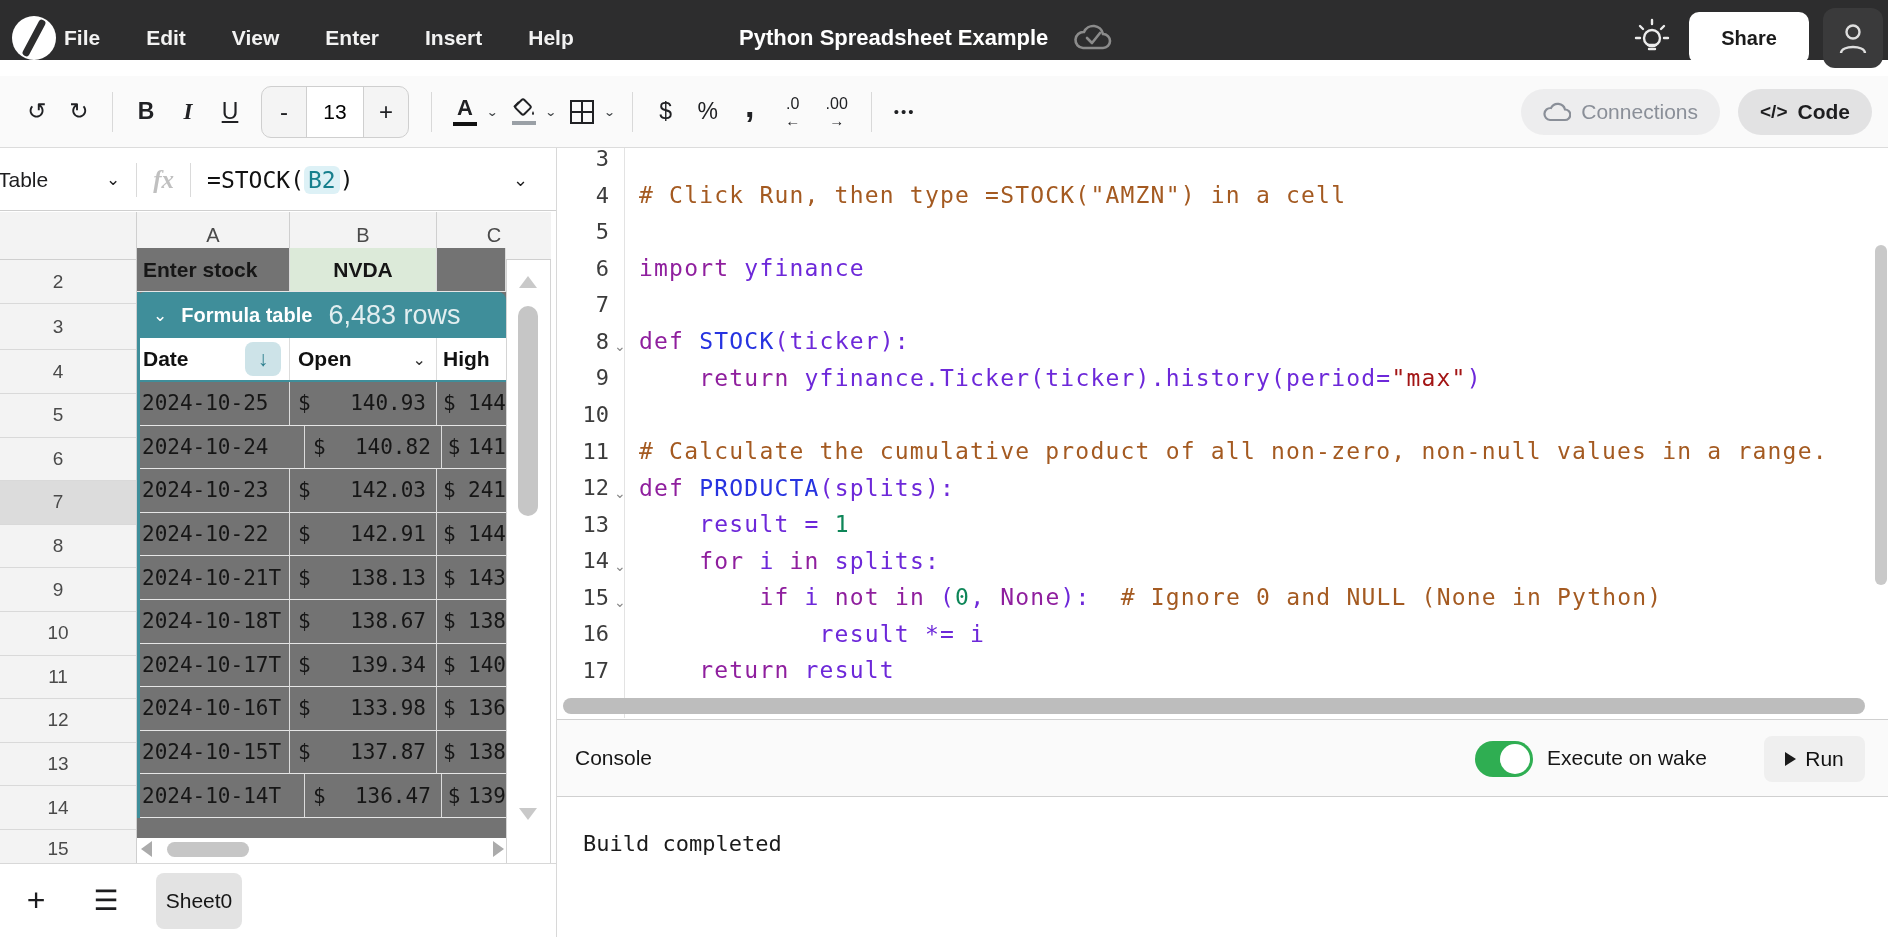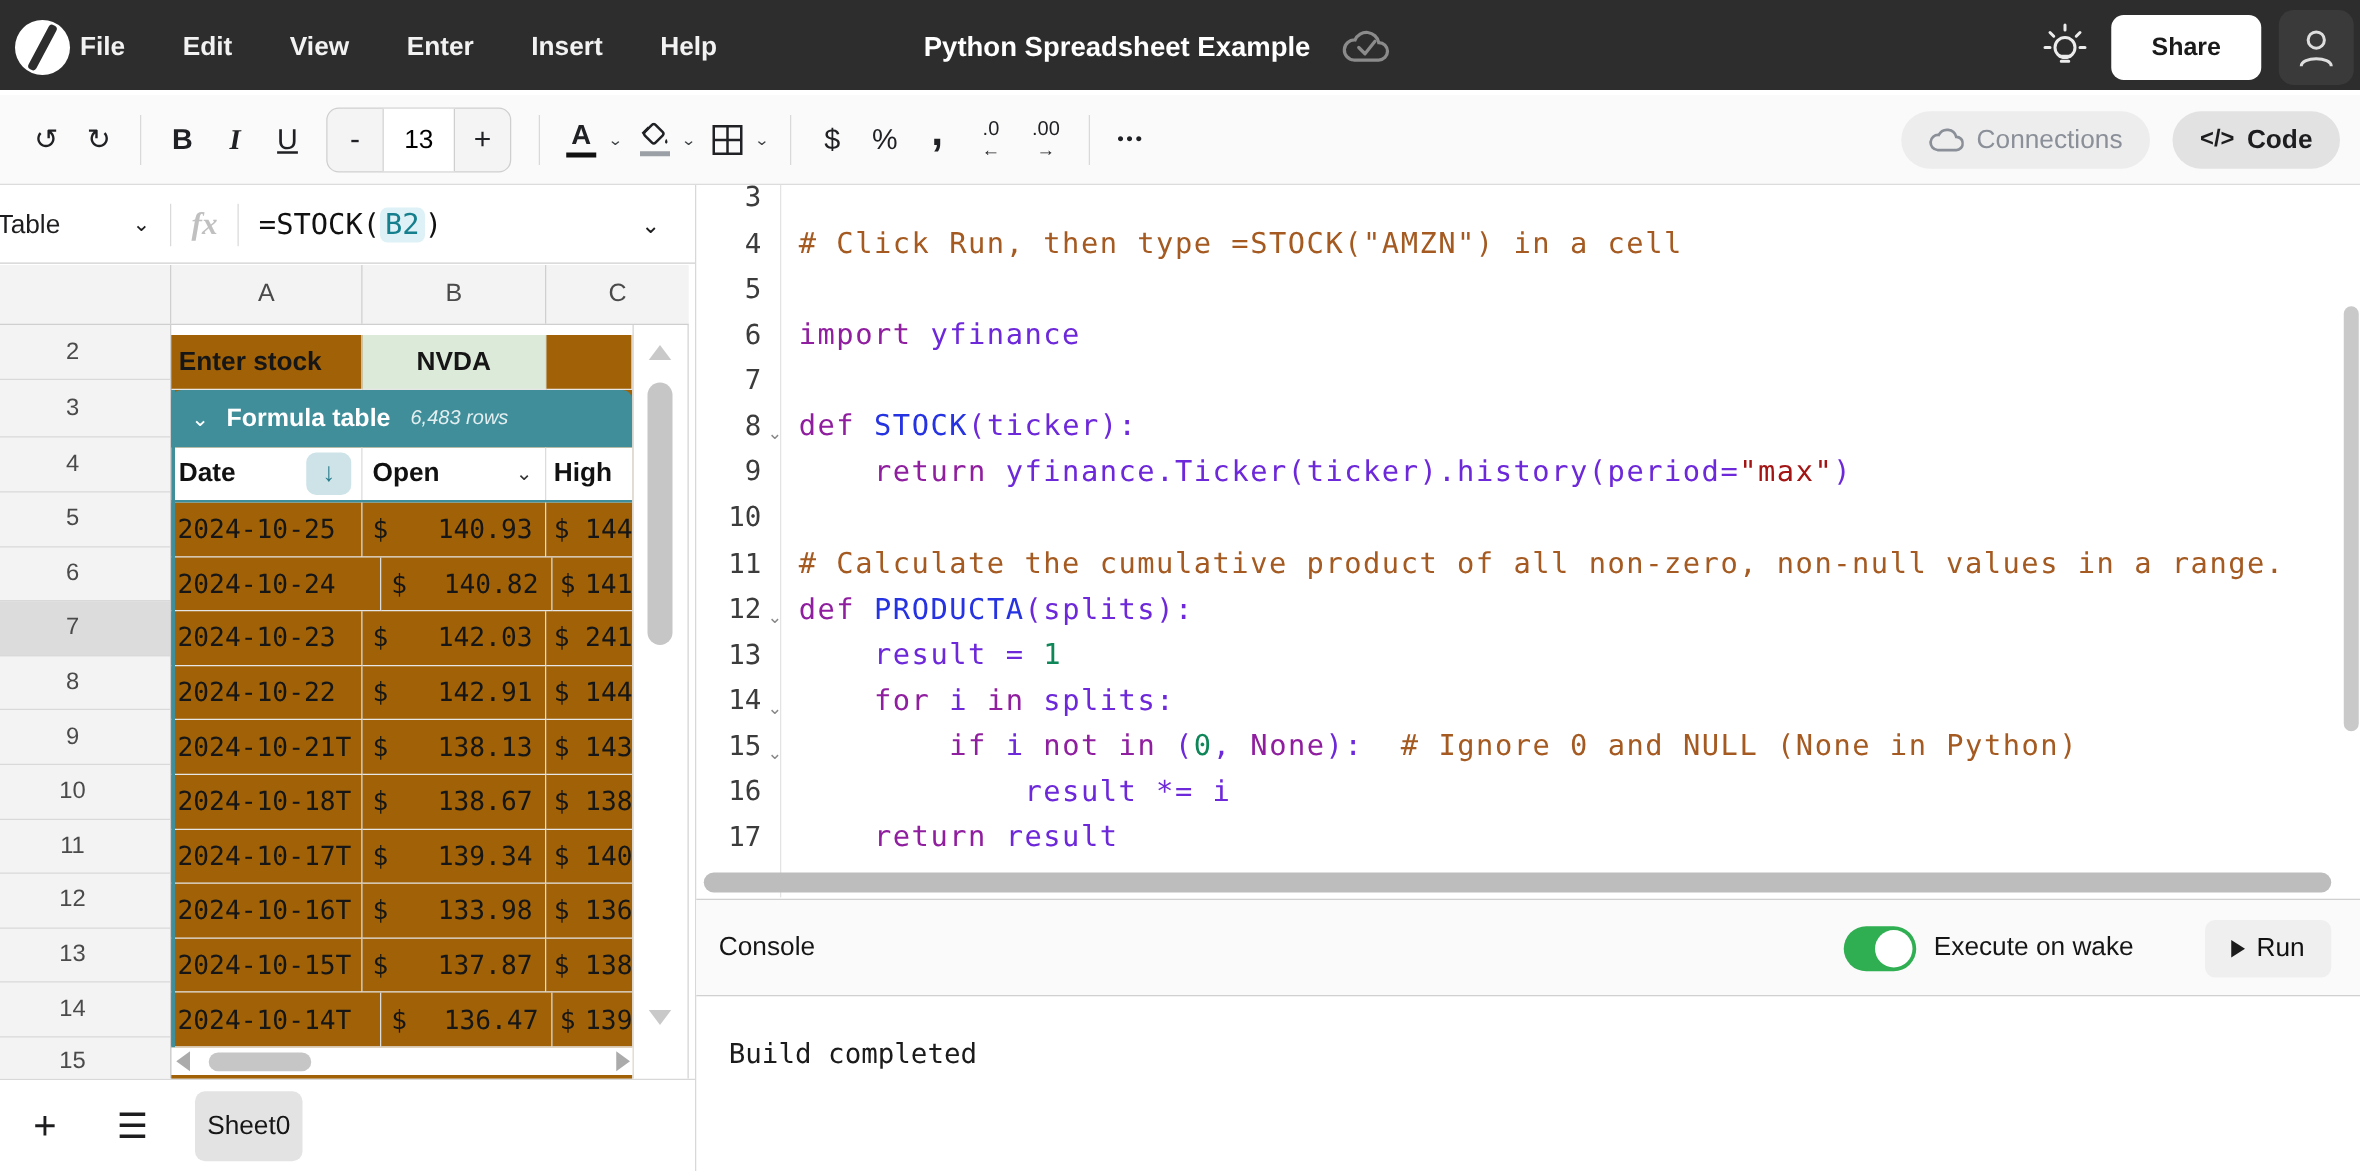--- a/index.html
+++ b/index.html
@@ -1,21 +1,21 @@
 <!DOCTYPE html>
 <html><head>
 <meta charset="utf-8">
 <style>
   * { margin:0; padding:0; box-sizing:border-box; }
   html,body { width:1888px; height:937px; font-family:"Liberation Sans", sans-serif; background:#fff; overflow:hidden; }
   .stage { position:relative; width:1888px; height:937px; background:#fff; }
   .mono { font-family:"DejaVu Sans Mono", monospace; }
 
   
-  .topbar { position:absolute; left:0; top:0; width:1888px; height:72px; background:#2d2d2e; display:flex; align-items:center;padding-left:47px; }
+  .topbar { position:absolute; left:0; top:0; width:1888px; height:60px; background:#2d2d2e; display:flex; align-items:center;padding-left:47px; }
   .logo { position:absolute; left:10px; top:14px; width:48px; height:48px; }
   .menus { position:absolute; left:64px; top:0; height:76px; display:flex; align-items:center; gap:46px; }
   .menu-item { color:#f2f2f2; font-size:21px; font-weight:600; cursor:default; }
   .titlewrap { position:absolute; left:739px; top:0; height:76px; display:flex; align-items:center; gap:24px; }
   .doc-title { color:#ffffff; font-size:22px; font-weight:700; }
   .bulb { position:absolute; left:1632px; top:18px; }
   .share-btn { position:absolute; left:1689px; top:12px; width:120px; height:52px; background:#ffffff; border-radius:10px; display:flex; align-items:center; justify-content:center; font-size:20px; font-weight:600; color:#1b1b1b; }
   .avatar { position:absolute; left:1823px; top:8px; width:60px; height:60px; background:#3a3a3b; border-radius:12px; display:flex; align-items:center; justify-content:center; }
 
   
@@ -44,28 +44,28 @@
   .fb-formula { font-size:23px; color:#111; }
   .fb-ref { color:#167f8d; background:#ddf1f6; border-radius:6px; padding:1px 4px; }
   .fb-expand { position:absolute; right:28px; font-size:18px; color:#1d1d1f; }
 
   .colheads { position:absolute; left:0; top:212px; width:551px; height:48px; display:flex; background:#f3f3f3; border-bottom:1px solid #cfcfcf; }
   .colheads .ch { border-right:1px solid #cfcfcf; display:flex; align-items:center; justify-content:center; font-size:20px; color:#4a4a4a; }
   .rownums { position:absolute; left:0; top:260px; width:137px; height:603px; background:#f3f3f3; border-right:1px solid #cfcfcf; overflow:hidden; }
   .rn { display:flex; align-items:center; justify-content:center; padding-right:20px; font-size:19px; color:#4a4a4a; border-bottom:1px solid #d9d9d9; }
   .rn.active { background:#dcdcdc; }
 
-  .cells { position:absolute; left:137px; top:268px; width:369px; height:603px; overflow:hidden; background:#a16207; }
+  .cells { position:absolute; left:137px; top:248px; width:369px; height:603px; overflow:hidden; background:#737373; }
   .cellrow { display:flex; }
   .cell { border-right:1px solid #dcdcdc; border-bottom:1px solid #e6e6e6; position:relative; display:flex; align-items:center; font-size:21px; color:#161616; overflow:hidden; white-space:nowrap; }
   .table-left-border { position:absolute; left:0; top:44px; width:3px; height:526px; background:#3f8e9a; z-index:5; }
   .badge-row { position:absolute; left:0; top:44px; width:369px; height:46px; background:#3f8e9a; border-radius:8px 8px 0 0; display:flex; align-items:center; color:#fff; }
   .badge-chev { margin-left:16px; font-size:17px; }
   .badge-name { font-weight:700; font-size:20px; margin-left:14px; }
-  .badge-count { font-size:16px; opacity:.85; margin-left:16px;font-style:italic; }
+  .badge-count { font-size:27px; opacity:.85; margin-left:16px; }
   .thead-row { position:absolute; left:0; top:90px; width:369px; height:44px; display:flex; border-bottom:2px solid #3f8e9a; background:#fff; }
   .th { display:flex; align-items:center; font-weight:700; font-size:21px; color:#111; border-right:1px solid #dcdcdc; position:relative; overflow:hidden; }
   .sortbtn { position:absolute; right:8px; width:36px; height:34px; background:#cde3e8; border-radius:8px; display:flex; align-items:center; justify-content:center; color:#2a7d8c; font-size:21px; font-weight:700; }
   .th .colchev { position:absolute; right:10px; font-size:16px; font-weight:400; color:#333; }
   .datarows { position:absolute; left:0; top:134px; width:369px; }
   .dollar { position:absolute; left:8px; }
   .amt { position:absolute; right:10px; }
   .amt-clip { position:absolute; right:0px; }
 
   

